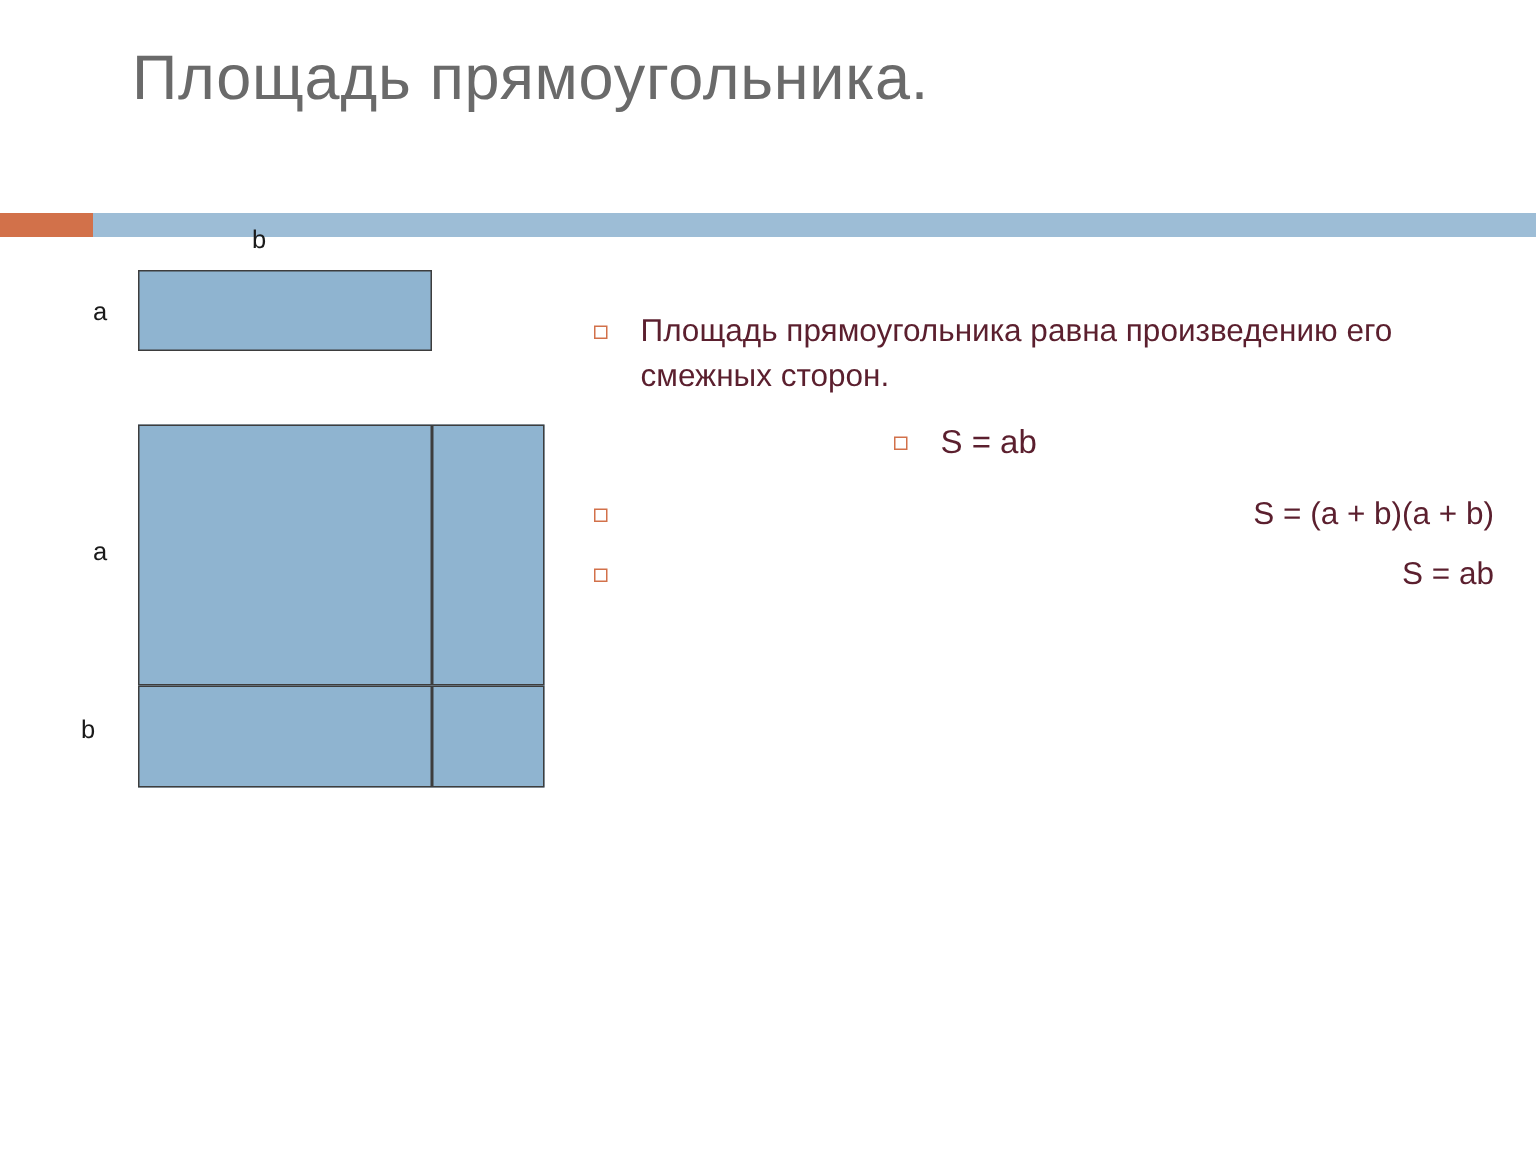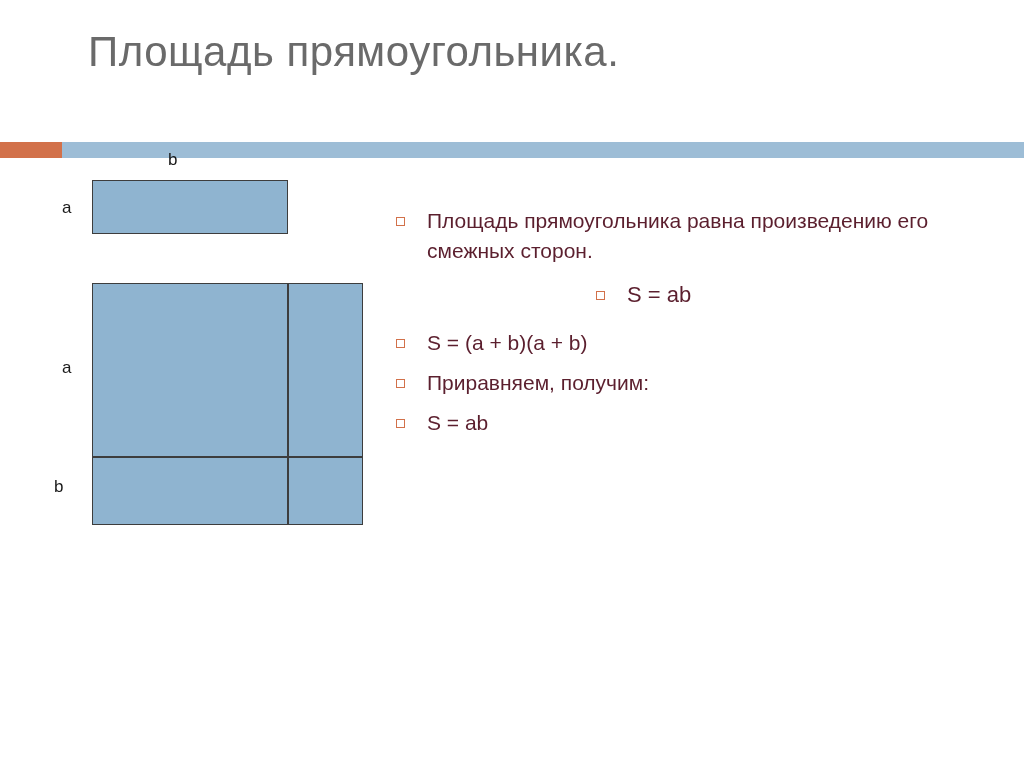--- a/index.html
+++ b/index.html
@@ -112,21 +112,21 @@
   .bullet .txt {
     flex: 1 1 auto;
   }
   
   .bullet.sub {
     margin-left: 200px;
     margin-top: 14px;
     margin-bottom: 18px;
   }
   .bullet.sub .txt { font-size: 22px; }
-  .bullet.tight { margin-bottom: 10px; }
+  .bullet.tight { margin-bottom: 10px; text-align: right; }
 </style>
 </head>
 <body>
 
 <div class="slide-title">Площадь прямоугольника.</div>
 
 <div class="bar-accent"></div>
 <div class="bar-main"></div>
 
 <div class="figures">
@@ -158,24 +158,20 @@
   </div>
 
 
   <div class="bullet tight">
     <span class="marker"></span>
     <span class="txt">S = (a + b)(a + b)</span>
   </div>
 
 
 
-  <div class="bullet tight">
-    <span class="marker"></span>
-    <span class="txt">Приравняем, получим:</span>
-  </div>
 
 
 
   <div class="bullet tight">
     <span class="marker"></span>
     <span class="txt">S = ab</span>
   </div>
 
 </div>
 

